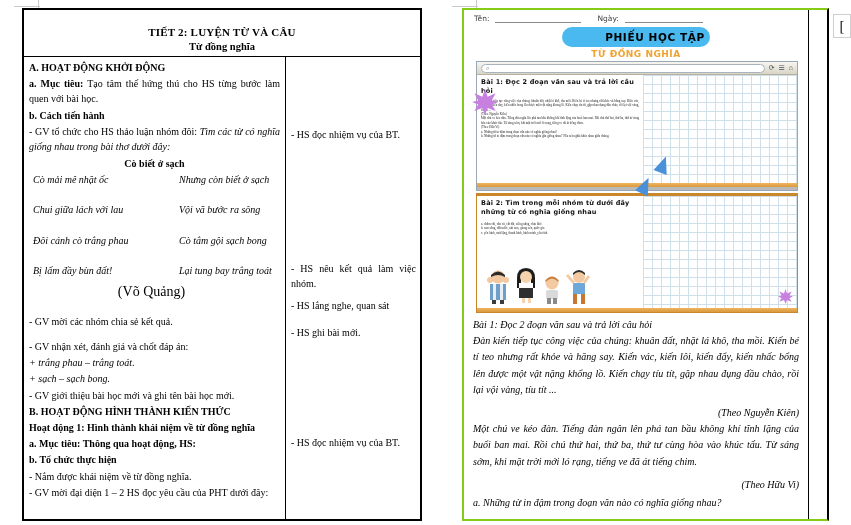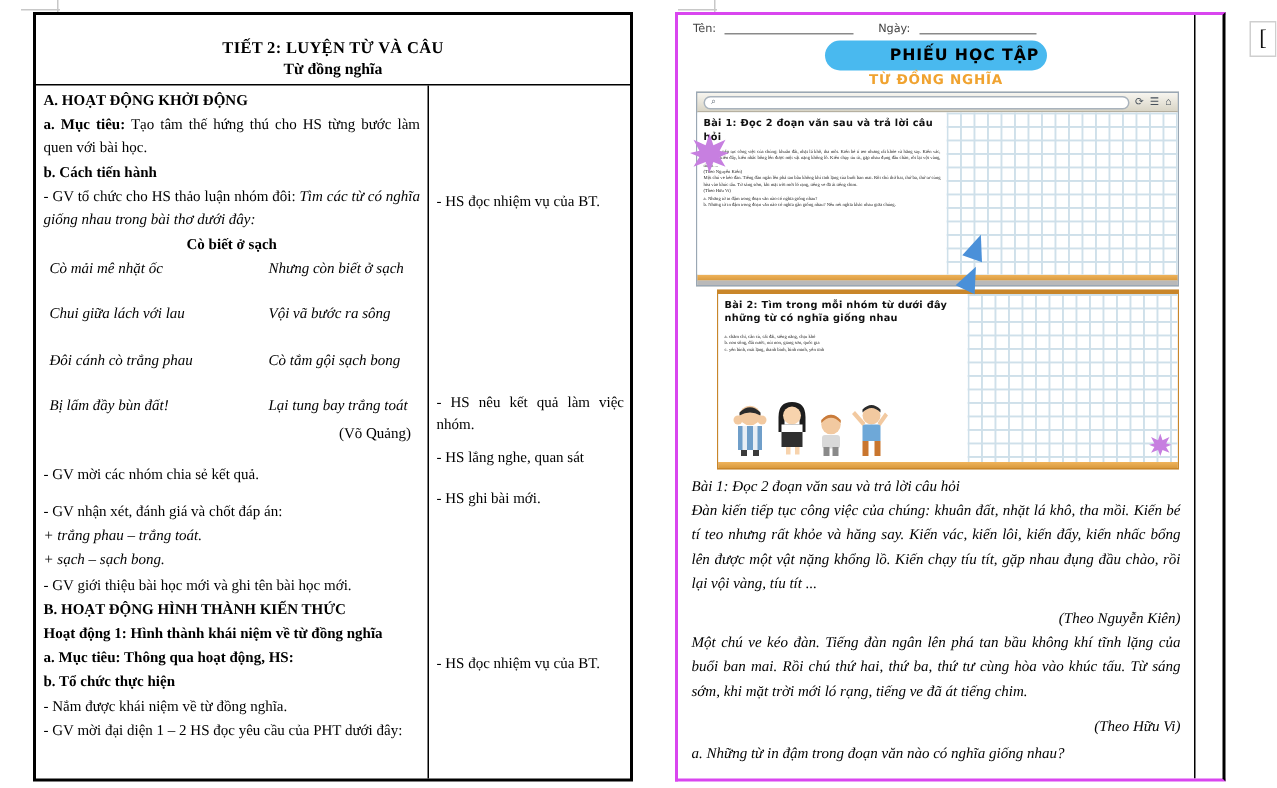--- a/index.html
+++ b/index.html
@@ -42,32 +42,32 @@
 
   .lp-line { font-size: 10px; line-height: 1.52; margin: 0 0 1px 0; }
   .lp-line.b { font-weight: bold; }
   .lp-line.just { text-align: justify; }
   .it { font-style: italic; }
   .bd { font-weight: bold; margin-top: 29px; }
 
   .poem-title { text-align: center; font-weight: bold; font-size: 10px; margin: 4px 0 3px 0; }
   .poem-grid { display: grid; grid-template-columns: 132px 1fr; font-style: italic; font-size: 10px; line-height: 1.62; gap: 14px; }
   .poem-grid div { padding-left: 4px; }
-  .poem-src { text-align: right; font-size: 10px; margin-top: 5px; padding-right: 6px; }
+  .poem-src { text-align: center; font-size: 14px; margin-top: 5px; padding-right: 6px; }
 
   .gap { height: 9px; }
   .gap-lg { height: 14px; }
 
   .rp-entry { font-size: 10px; line-height: 1.52; text-align: justify; }
 
   
   #right-page {
-    position: absolute; left: 450px; top: 8px;
+    position: absolute; left: 462px; top: 8px;
     width: 367px; height: 513px;
-    border: 2px solid #d946ef; border-right: 2px solid #000;
+    border: 2px solid #84cc16; border-right: 2px solid #000;
     background: #fff; overflow: hidden;
   }
   #right-inner { position: relative; width: 100%; height: 100%; }
 
   .rp-namerow {
     display: flex; align-items: flex-end; gap: 6px;
     padding: 4px 10px 0 10px;
     font-family: "DejaVu Sans", sans-serif;
     font-size: 7.5px; color: #555;
   }
@@ -300,21 +300,21 @@
               </div>
               <div class="grid-pane"></div>
             </div>
             <div class="strip-orange"></div>
             <div class="strip-grey"></div>
           </div>
 
           <div class="cursor-arrow" style="left:192px;top:95px;transform:rotate(200deg);"></div>
         </div>
 
-        <div style="position:relative;margin-top:2px;margin-left:14px;">
+        <div style="position:relative;margin-top:2px;">
           <div class="browser browser-frame-blue" style="margin-left:12px;margin-right:10px;border-color:#c9862a;">
             <div class="browser-body sheet-bg" style="height:112px;">
               <div class="doc-pane" style="width:166px;background:#fff;">
                 <div class="doc-h">Bài 2: Tìm trong mỗi nhóm từ dưới đây những từ có nghĩa giống nhau</div>
                 <div style="height:5px;"></div>
                 <div class="tiny">a. chăm chỉ, cần cù, cất đất, siêng năng, chịu khó</div>
                 <div class="tiny">b. non sông, đất nước, núi non, giang sơn, quốc gia</div>
                 <div class="tiny">c. yên bình, mát lặng, thanh bình, bình minh, yên tĩnh</div>
 
                 <div class="kids" style="position:absolute;bottom:2px;left:4px;">

